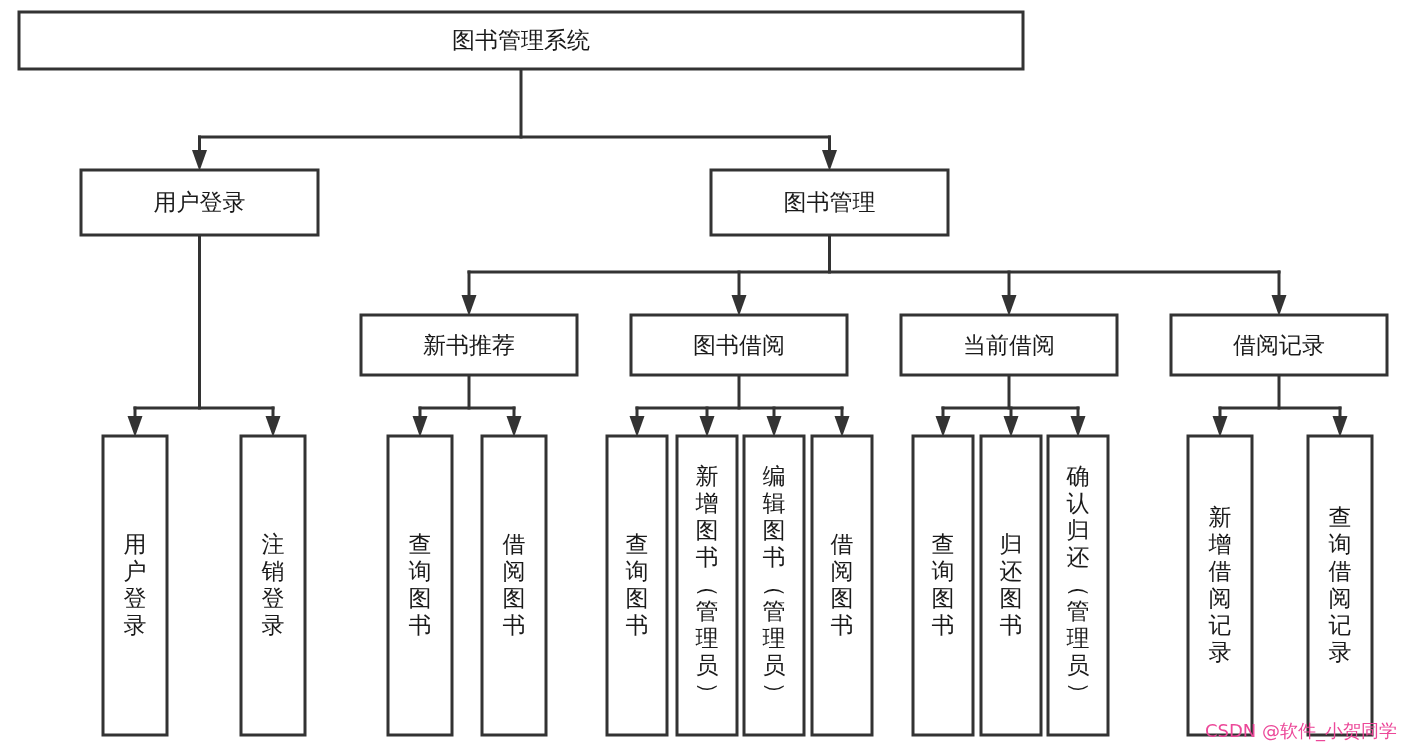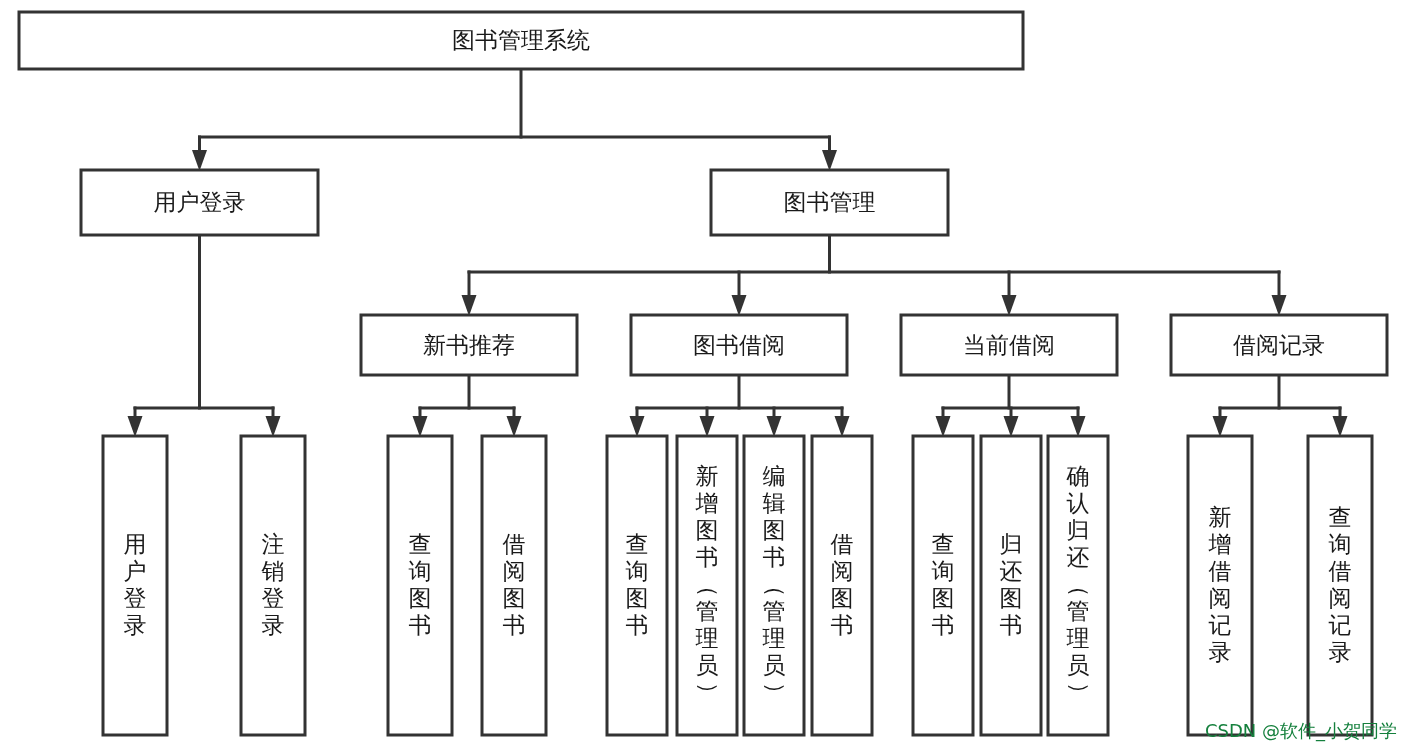--- a/index.html
+++ b/index.html
@@ -54,21 +54,21 @@
     font-size: 23px;
     text-anchor: middle;
     dominant-baseline: middle;
   }
   .watermark {
     position: absolute;
     right: 8px;
     bottom: 4px;
     font-family: "DejaVu Sans", "Liberation Sans", sans-serif;
     font-size: 18px;
-    color: #15803d;
+    color: #ec4899;
     white-space: nowrap;
     user-select: none;
   }
 </style>
 </head>
 <body>
 
 <div id="diagram-root">
   <svg class="flow" viewBox="0 0 1405 747">
     <g id="edge-layer">

